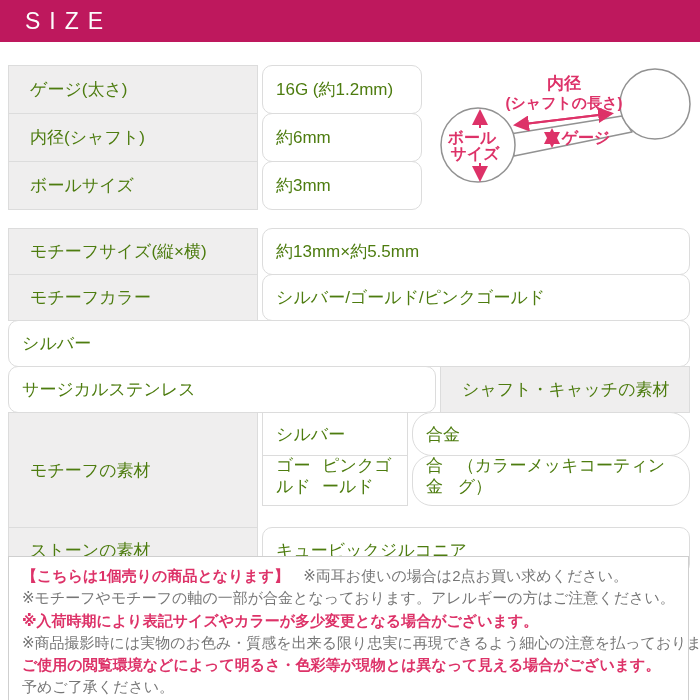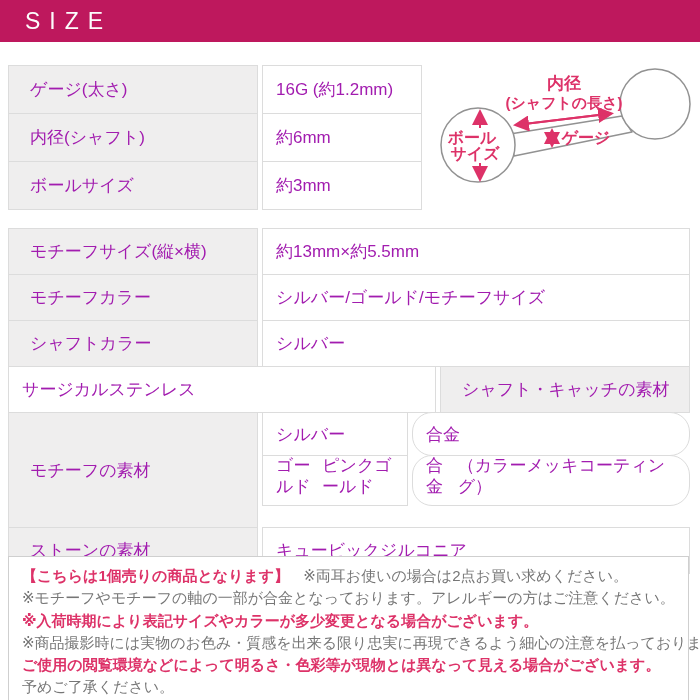--- a/index.html
+++ b/index.html
@@ -17,24 +17,24 @@
   }
   
   .spec-table{position:absolute;}
   .t1{left:8px;top:65px;width:414px;}
   .t2{left:8px;top:228px;width:682px;}
   .t-row{display:flex;gap:4px;}
   .t-row + .t-row{margin-top:-1px;}
   .cell{
     border:1px solid #dcdcdc;box-sizing:border-box;
     display:flex;align-items:center;
-    font-size:17px;color:#a21caf;background:#ffffff;
+    font-size:17px;color:#4d7c0f;background:#ffffff;
   }
   .label-cell{width:250px;background:#efeeee;padding:0 4px 0 21px;flex:none;white-space:nowrap;}
-  .value-cell{flex:1;padding:0 6px 0 13px;}
+  .value-cell{flex:1;padding:0 6px 0 13px;border-radius:10px;}
   .h49 .cell{height:49px;}
   .h47 .cell{height:47px;}
   
   .motif-label{height:116px;}
   .motif-sub{flex:1;display:flex;flex-direction:column;}
   .sub-row{display:flex;gap:4px;}
   .sub-row + .sub-row{margin-top:-1px;}
   .sub-name{width:146px;flex:none;padding:0 4px 0 13px;}
   .sub-mat{flex:1;padding:0 6px 0 13px;border-radius:20px;}
   .sub-a .cell{height:44px;}
@@ -109,24 +109,23 @@
   <text x="158" y="81" font-size="16" text-anchor="middle">ゲージ</text>
 </svg>
 
 <div class="spec-table t2">
   <div class="t-row h47">
     <div class="cell label-cell">モチーフサイズ(縦×横)</div>
     <div class="cell value-cell">約13mm×約5.5mm</div>
   </div>
   <div class="t-row h47">
     <div class="cell label-cell">モチーフカラー</div>
-    <div class="cell value-cell">シルバー/ゴールド/モチーフサイズ</div>
+    <div class="cell value-cell">シルバー/ゴールド/ピンクゴールド</div>
   </div>
   <div class="t-row h47">
-    <div class="cell label-cell">シャフトカラー</div>
     <div class="cell value-cell">シルバー</div>
   </div>
   <div class="t-row h47">
     <div class="cell value-cell">サージカルステンレス</div>
     <div class="cell label-cell">シャフト・キャッチの素材</div>
   </div>
 
   <div class="t-row">
     <div class="cell label-cell motif-label">モチーフの素材</div>
     <div class="motif-sub">

